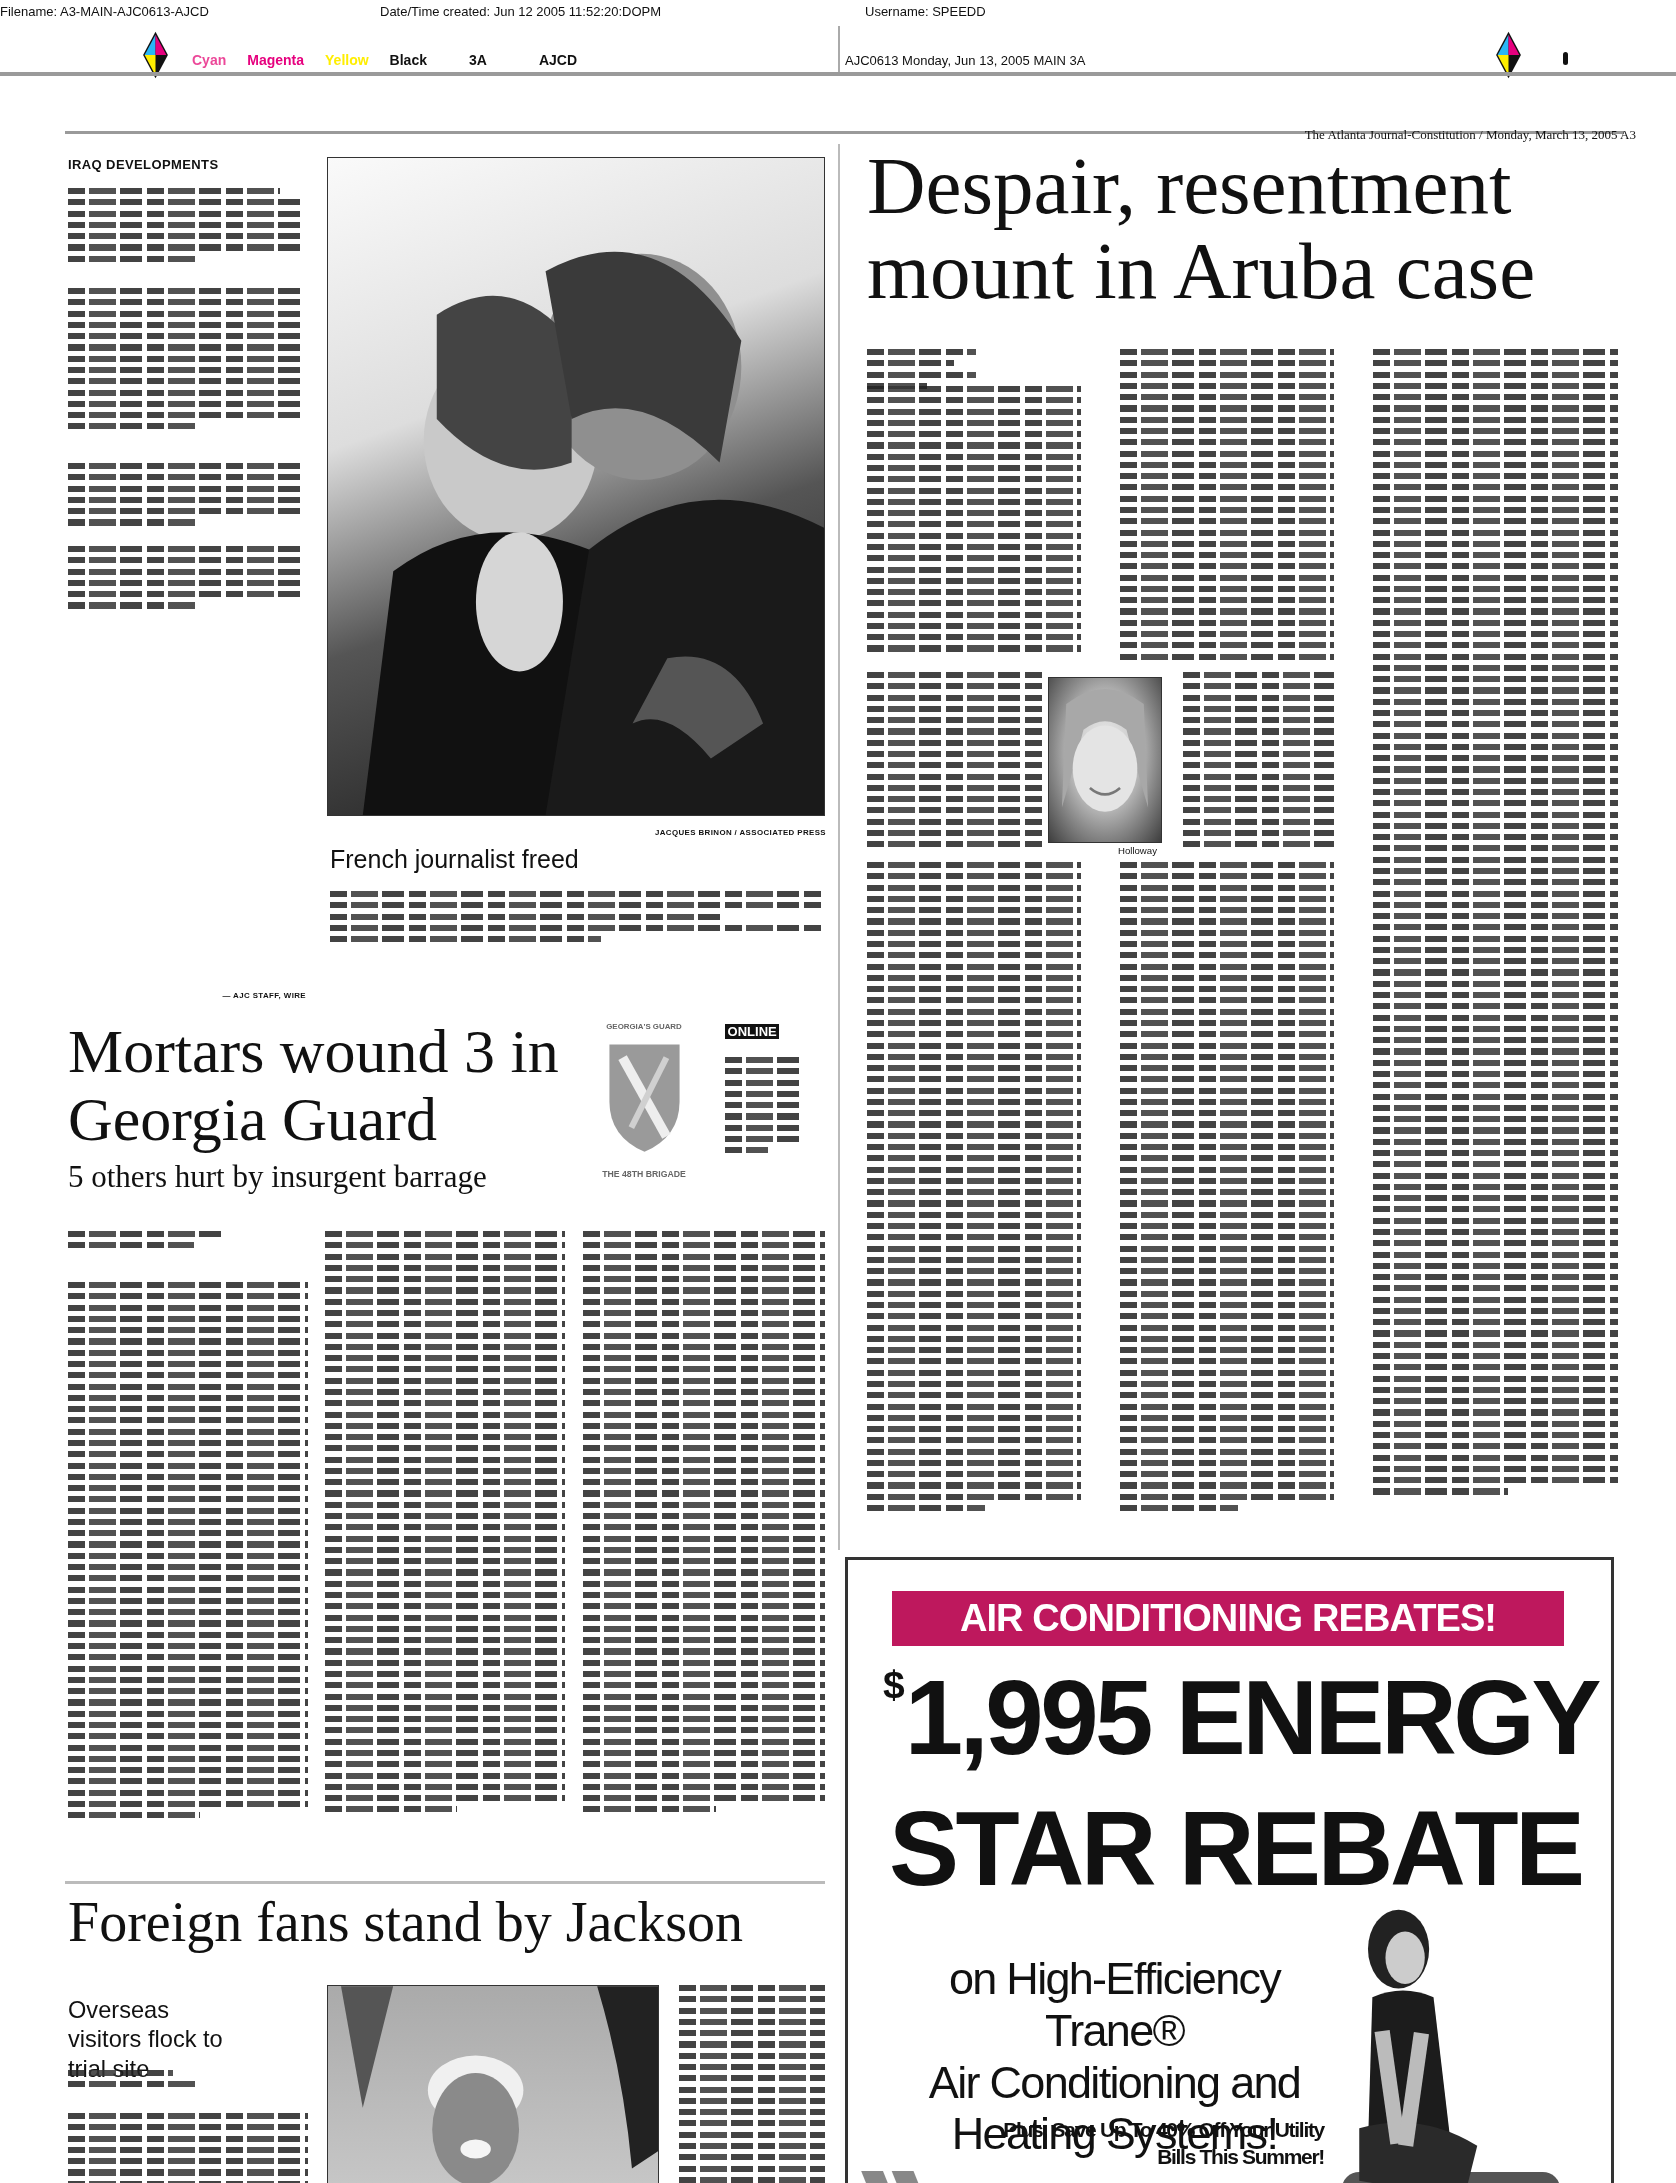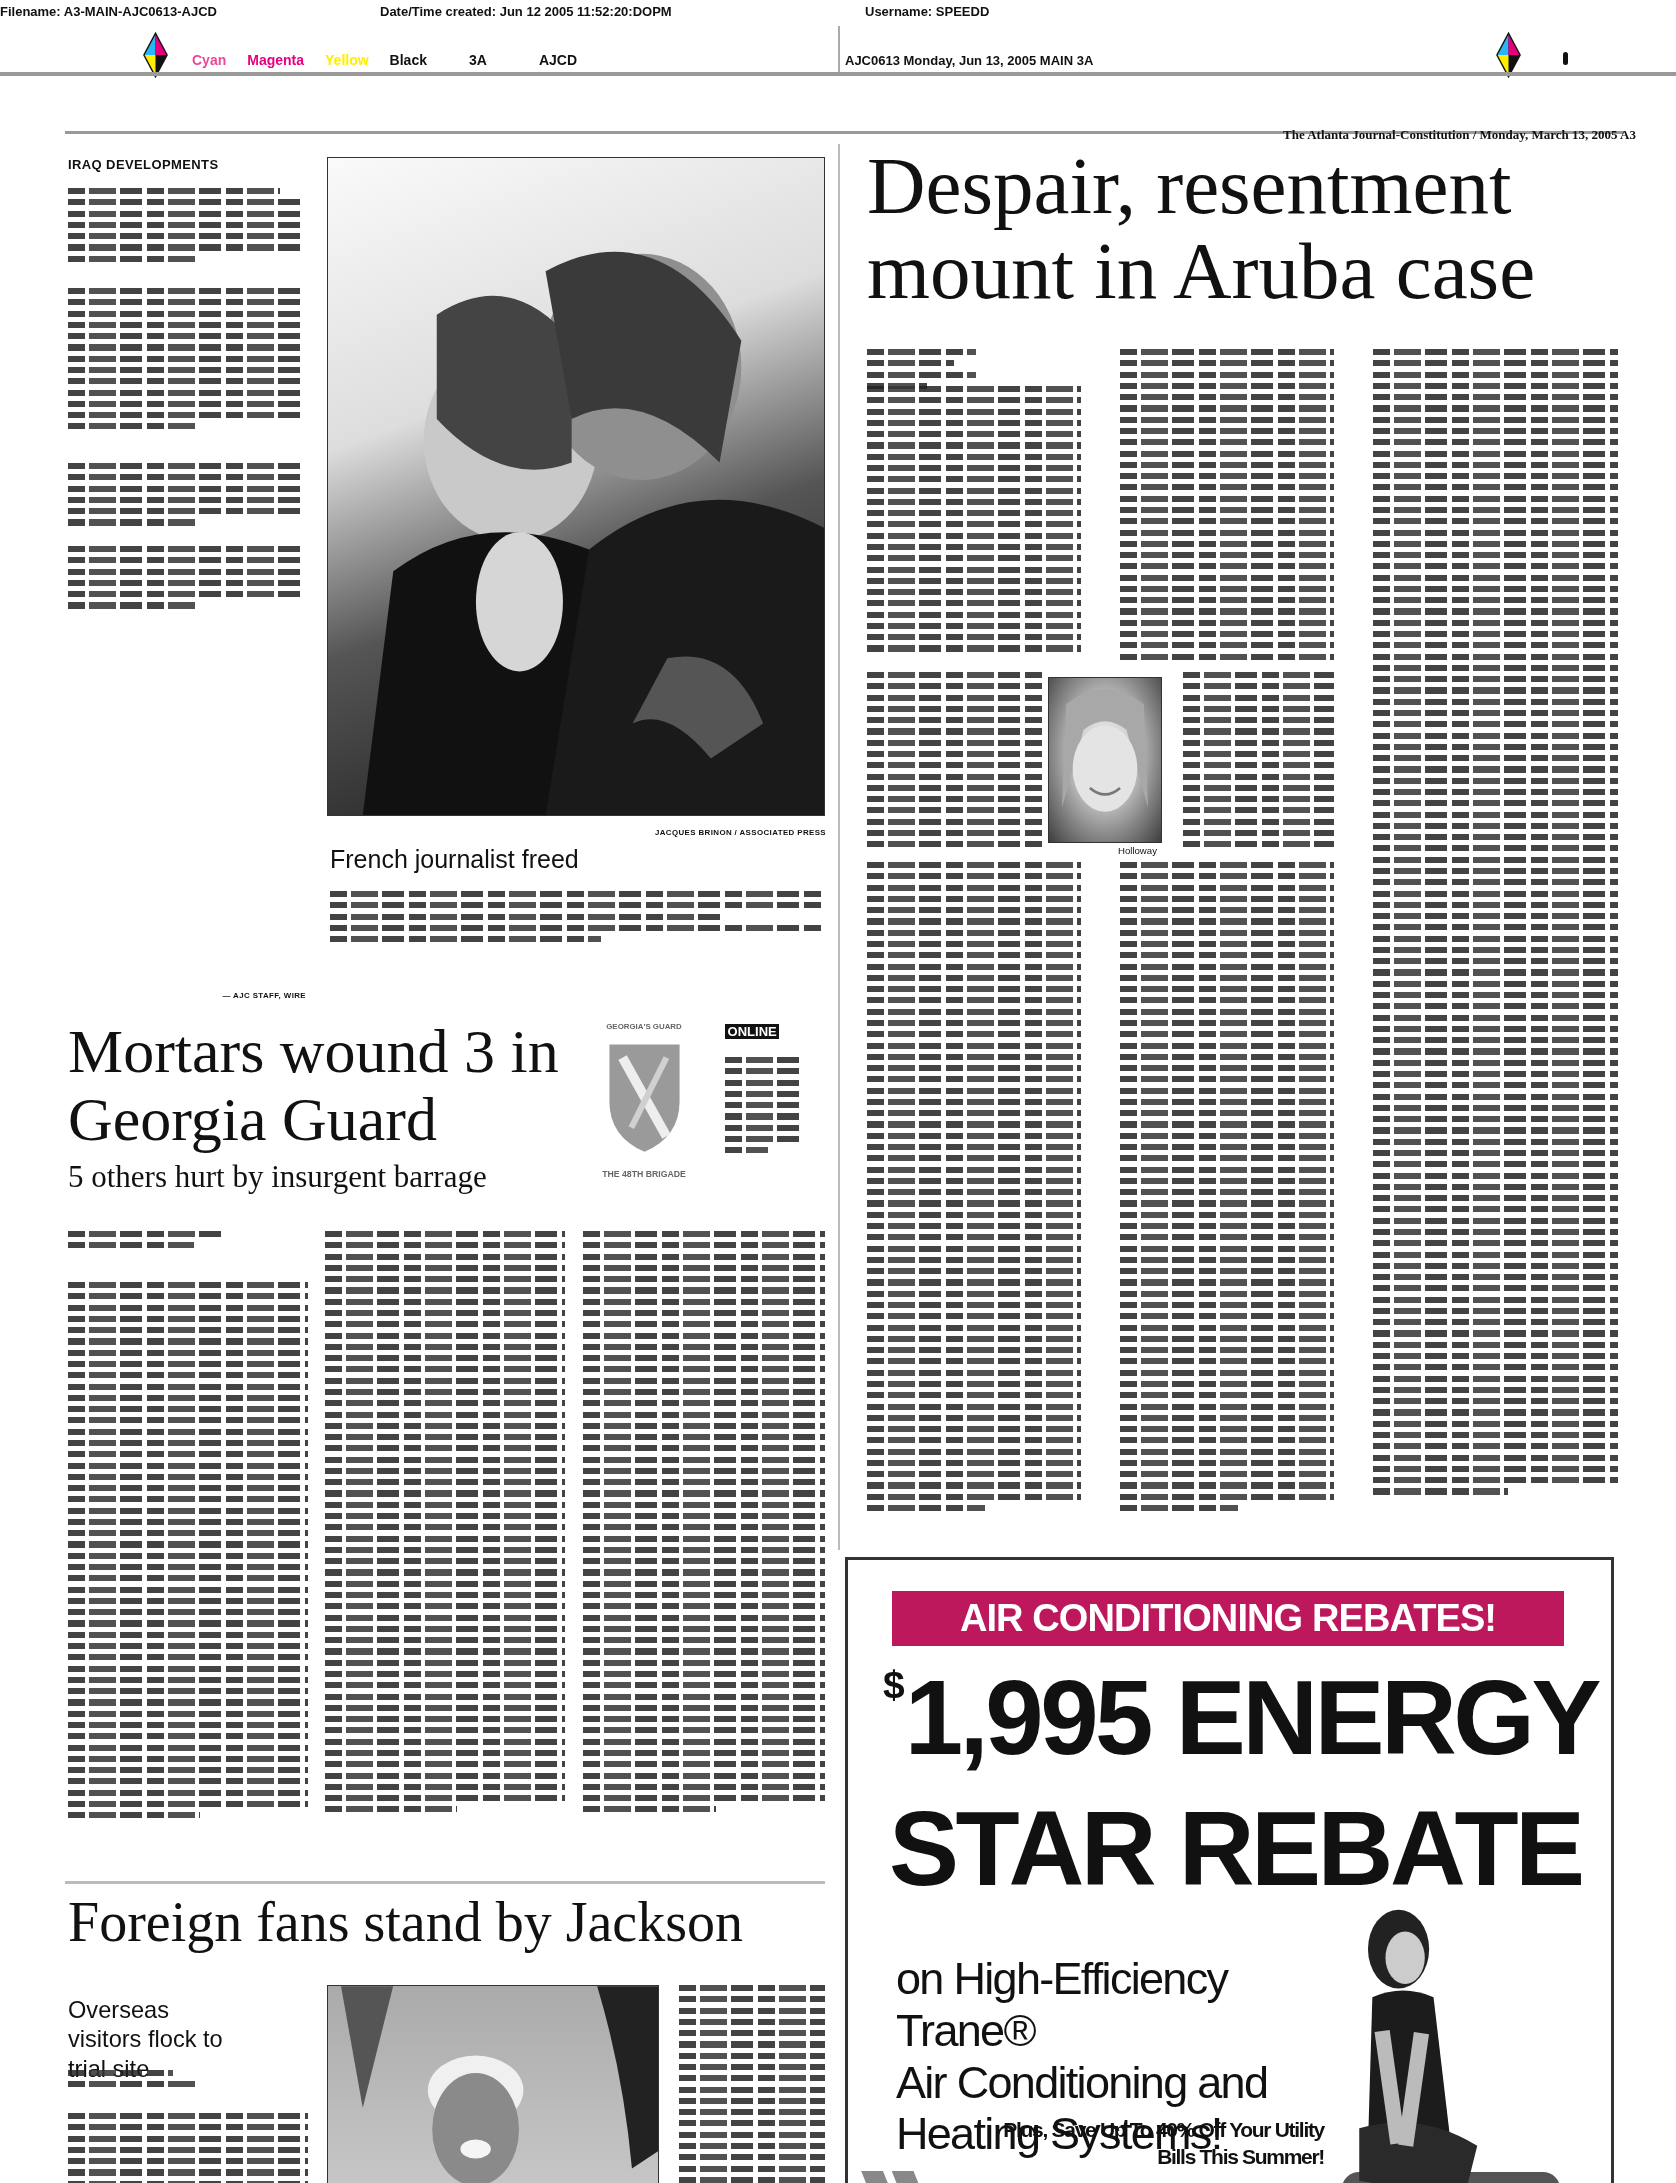--- a/index.html
+++ b/index.html
@@ -1,19 +1,19 @@
 <!DOCTYPE html>
 <html style="font-size:7px"><head>
 <meta charset="utf-8">
 <style>
   *{box-sizing:border-box;margin:0;padding:0}
   html,body{width:1677px;height:3060px;background:#fff;overflow:hidden}
   body{position:relative;font-family:"Liberation Serif","DejaVu Serif",serif;color:#111}
   .abs{position:absolute}
-  .slug{font-family:"Liberation Sans",sans-serif;font-weight:bold;font-size:15px;white-space:nowrap}
+  .slug{font-family:"Liberation Sans",sans-serif;font-weight:normal;font-size:15px;white-space:nowrap}
   .rule{position:absolute;height:3.5px;background:#9a9a9a}
   .vrule{position:absolute;width:1.7px;background:#aaa}
   .reg{position:absolute;width:31px;height:48px}
   .greek{position:absolute;overflow:hidden}
   .greek span{display:block;height:6.1px;margin-bottom:5.2px;background:repeating-linear-gradient(90deg,#222 0 16.6px,transparent 16.6px 21px,#333 21px 48px,transparent 48px 52px,#222 52px 74px,transparent 74px 79px);opacity:.85}
   .greek span.short{width:55%}
   .greek span.mid{width:80%}
   .hed{font-family:"Liberation Serif",serif;line-height:1.05;color:#111}
   .photo{position:absolute;background:#777;border:1.7px solid #333;overflow:hidden}
   .credit{font-family:"Liberation Sans",sans-serif;font-size:7.9px;font-weight:bold;text-align:right;letter-spacing:0.4px}
@@ -696,21 +696,21 @@
     <span></span>
     <span></span>
 </div>
 
 <div class="ad" style="left:845px;top:1557px;width:769px;height:1402px">
   <div class="abs" style="left:44px;top:31px;width:672px;height:55px;background:#be185d;color:#fff;text-align:center;font-weight:bold;font-size:38px;line-height:55px;letter-spacing:-0.9px">AIR CONDITIONING REBATES!</div>
   <div class="abs" style="left:35px;top:105px;width:699px;font-weight:bold;font-size:105px;line-height:1;letter-spacing:-3.5px;white-space:nowrap">
     <span style="font-size:39px;vertical-align:top;letter-spacing:0">$</span><span>1,995 ENERGY</span>
   </div>
   <div class="abs" style="left:41px;top:236px;font-weight:bold;font-size:105px;line-height:1;letter-spacing:-3.5px;white-space:nowrap">STAR REBATE</div>
-  <div class="abs" style="left:48px;top:393px;width:437px;font-size:45px;line-height:1.15;letter-spacing:-1.7px">
+  <div class="abs" style="left:48px;top:393px;width:437px;text-align:center;font-size:45px;line-height:1.15;letter-spacing:-1.7px">
     <div>on High-Efficiency Trane®</div>
     <div>Air Conditioning and</div>
     <div>Heating Systems!</div>
   </div>
   <div class="abs" style="left:57px;top:556px;width:419px;text-align:right;font-size:21px;line-height:1.3;letter-spacing:-1.3px;font-weight:bold">
     <div>Plus, Save Up To 40% Off Your Utility</div>
     <div>Bills This Summer!</div>
   </div>
 
   <svg class="abs" style="left:485px;top:341px" width="236" height="437" viewBox="0 0 540 1000">

